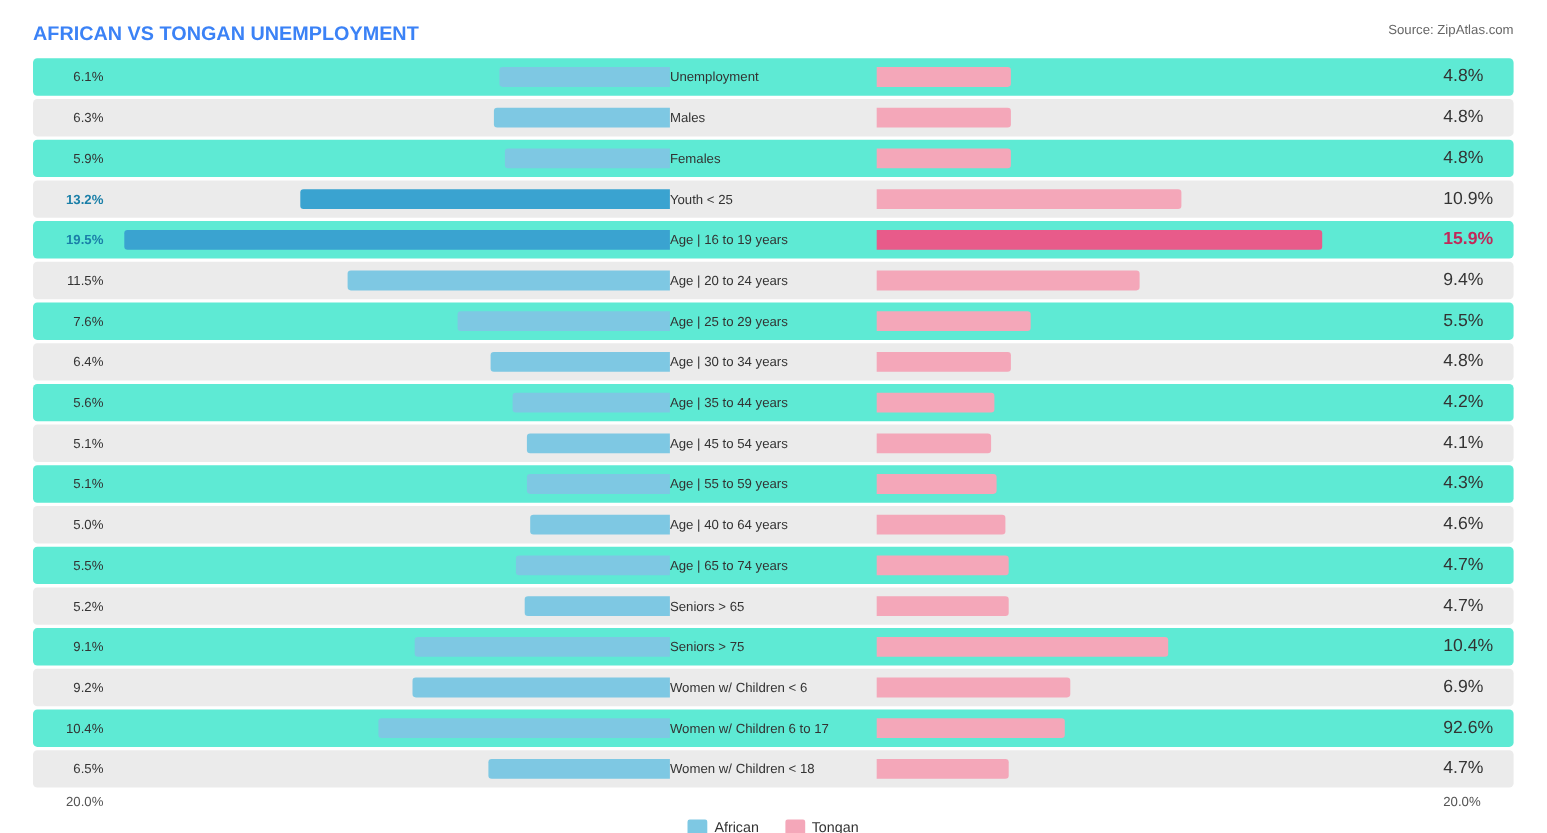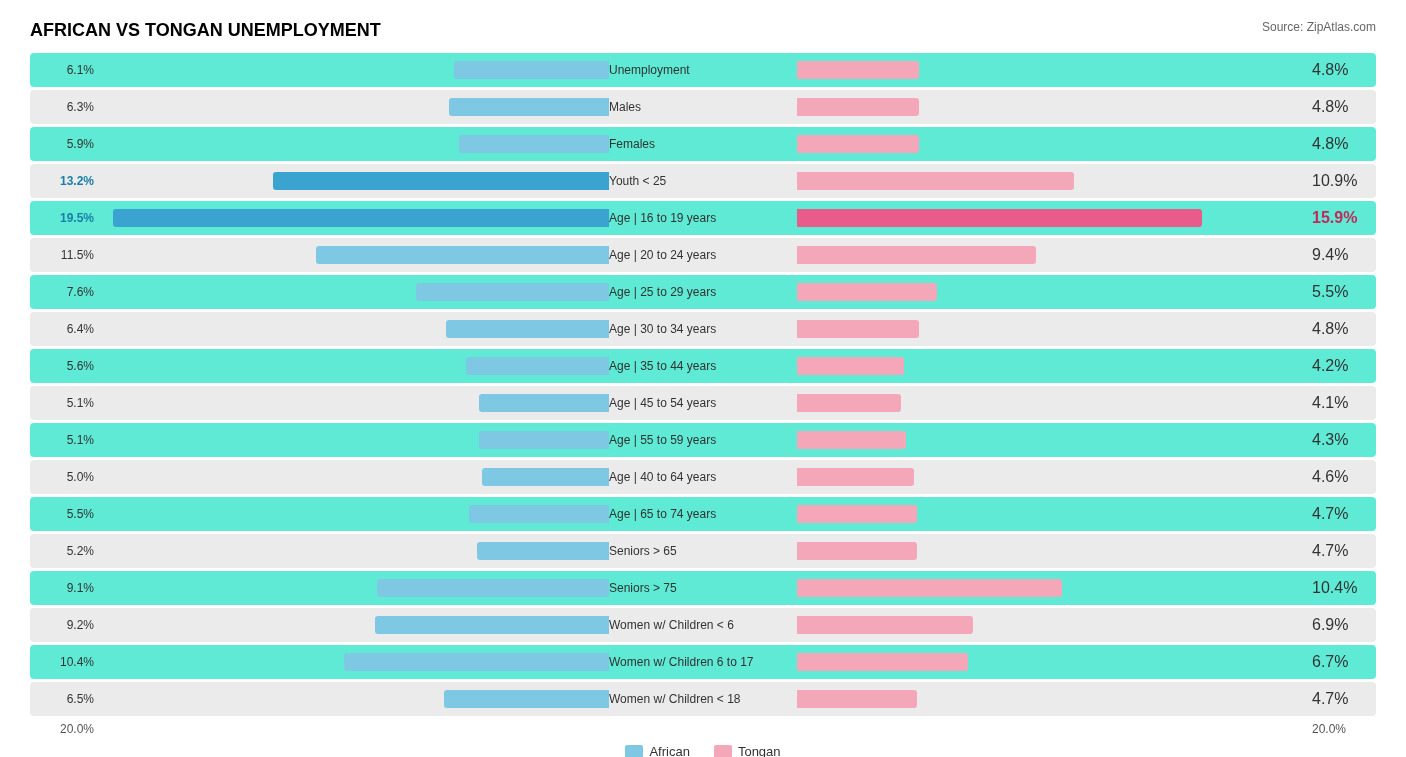--- a/index.html
+++ b/index.html
@@ -16,21 +16,21 @@
     }
     .chart-header {
       display: flex;
       justify-content: space-between;
       align-items: flex-start;
       margin-bottom: 12px;
     }
     .chart-title {
       font-size: 18px;
       font-weight: bold;
-      color: #000000;
+      color: #3b82f6;
       text-transform: uppercase;
     }
     .chart-source {
       font-size: 12px;
       color: #666;
     }
     .chart-body {
       width: 100%;
     }
     .bar-row {
@@ -396,21 +396,21 @@
       <div class="bar-row">
       <div class="row-inner">
         <div class="left-value">10.4%</div>
         <div class="left-bar-area">
           <div class="left-bar" style="width: 52%;"></div>
         </div>
         <div class="label-box">Women w/ Children 6 to 17</div>
         <div class="right-bar-area">
           <div class="right-bar" style="width: 33.5%;"></div>
         </div>
-        <div class="right-value">6.7%</div>
+        <div class="right-value">92.6%</div>
       </div>
     </div>
       <div class="bar-row">
       <div class="row-inner">
         <div class="left-value">6.5%</div>
         <div class="left-bar-area">
           <div class="left-bar" style="width: 32.5%;"></div>
         </div>
         <div class="label-box">Women w/ Children &lt; 18</div>
         <div class="right-bar-area">

